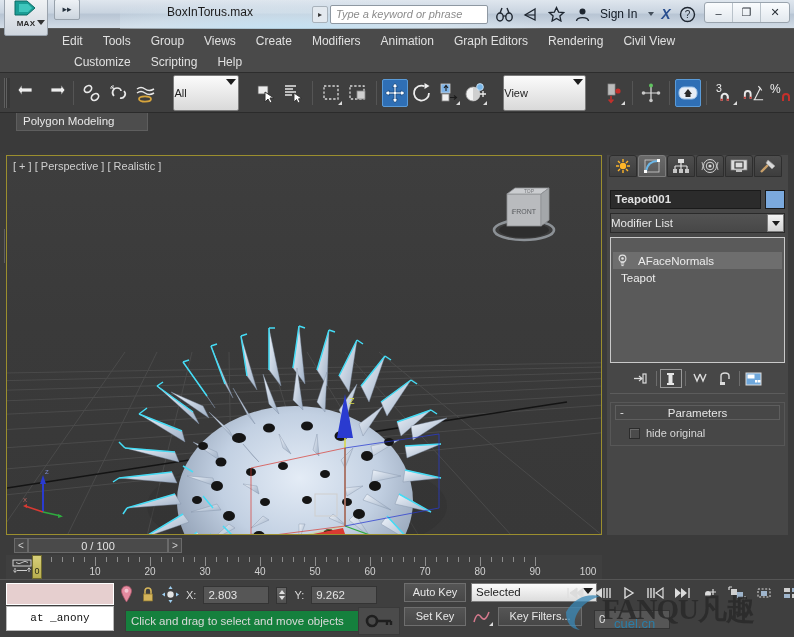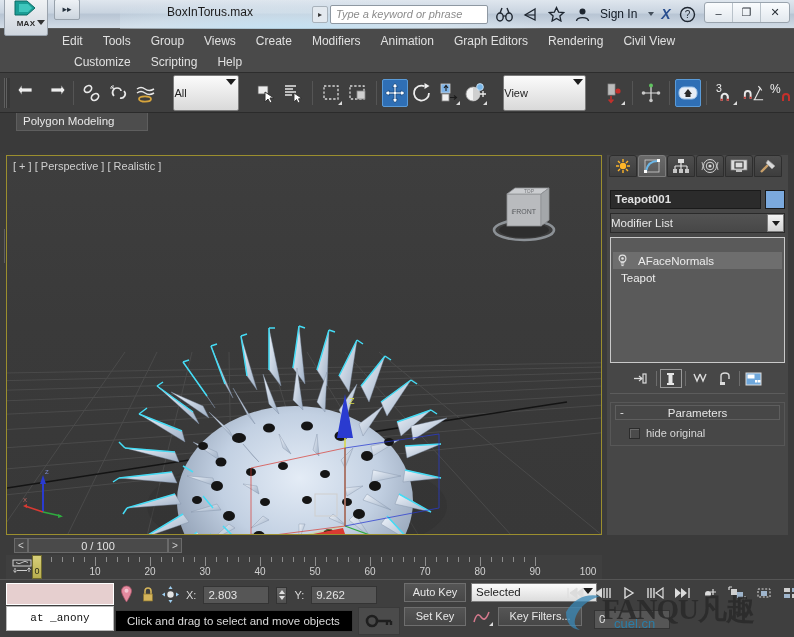--- a/index.html
+++ b/index.html
@@ -187,22 +187,22 @@
   
   .statusbar { position:absolute; left:0; top:579px; width:794px; height:58px; background:#3f3f3f;
     border-top:1px solid #555; }
   .mlistener { position:absolute; left:6px; top:3px; width:108px; height:50px; }
   .ml-pink { width:108px; height:22px; background:#e6cfcf; border:1px solid #fff; }
   .ml-white { width:108px; height:25px; background:#fff; border:1px solid #b9b9b9; margin-top:1px;
     font-family:"Liberation Mono", monospace; font-size:11px; color:#111; text-align:center; line-height:23px; overflow:hidden; }
   .statusicons { position:absolute; left:119px; top:5px; display:flex; align-items:center; gap:7px; }
   .coordfield { height:18px; background:#565656; border:1px solid #343434; color:#e4e4e4;
     font-size:11.5px; line-height:16px; padding-left:4px; }
-  .promptline { position:absolute; left:115px; top:30px; width:238px; height:22px;
-    background:#000000; border:1px solid #3a3a3a; color:#d9d9d9; font-size:11.5px; line-height:20px; padding-left:11px; }
+  .promptline { position:absolute; left:125px; top:30px; width:238px; height:22px;
+    background:#15803d; border:1px solid #3a3a3a; color:#d9d9d9; font-size:11.5px; line-height:20px; padding-left:5px; }
   .keybtnbox { position:absolute; left:358px; top:27px; width:42px; height:28px;
     background:#4b4b4b; border:1px solid #3a3a3a; display:flex; align-items:center; justify-content:center; }
   .animctl { position:absolute; left:404px; top:3px; }
   .akbtn { width:62px; height:19px; background:linear-gradient(to bottom,#555,#474747);
     border:1px solid #6e6e6e; color:#e8e8e8; font-size:11px; text-align:center; line-height:17px; }
   .selcombo { width:126px; height:19px; background:linear-gradient(to bottom,#fbfbfb,#dcdcdc);
     border:1px solid #7b7b7b; color:#1c1c1c; font-size:11.5px; line-height:17px; padding-left:4px; position:relative; }
   .selcombo .dd { position:absolute; right:3px; top:4px; border-left:5px solid transparent;
     border-right:5px solid transparent; border-top:6px solid #1d1d1d; }
   .kfbtn { width:84px; height:19px; background:linear-gradient(to bottom,#555,#474747);

